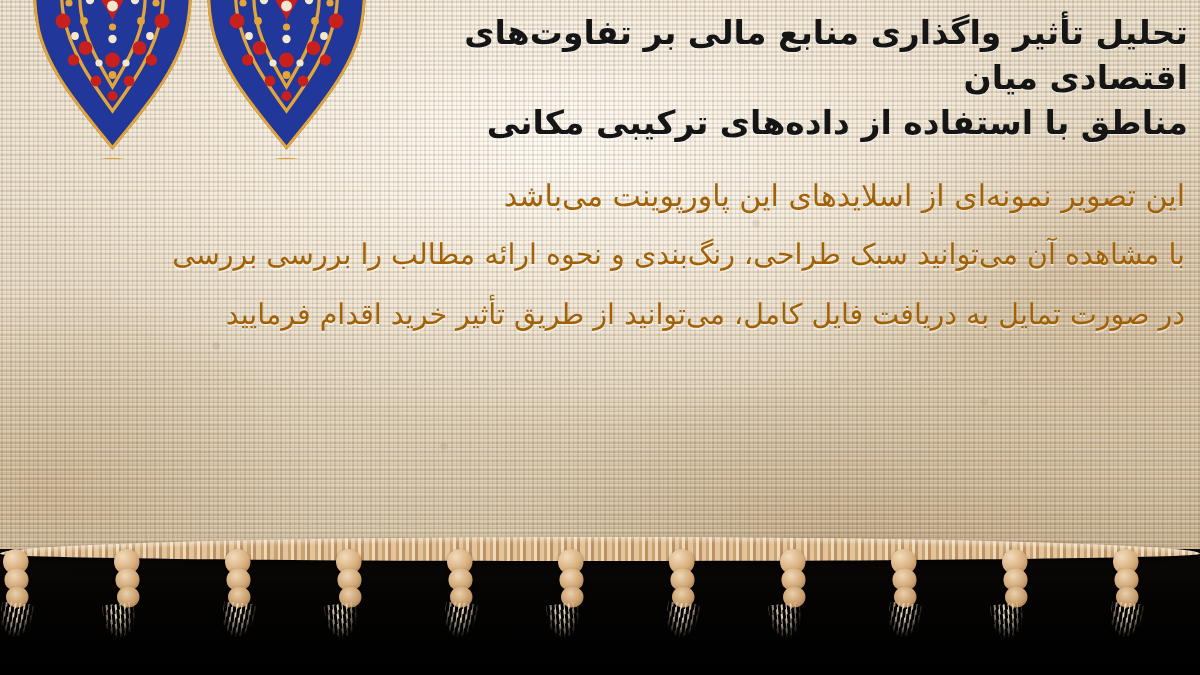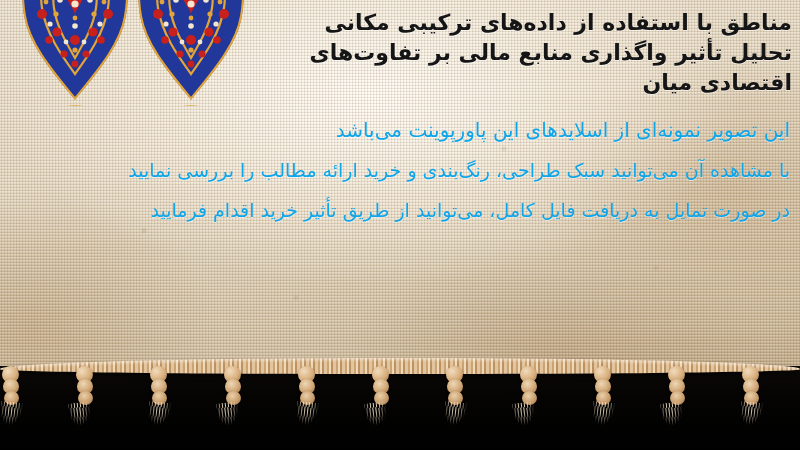--- a/index.html
+++ b/index.html
@@ -105,21 +105,21 @@
   .title-line{
     font-size:22px;line-height:30px;font-weight:700;color:#151515;
     letter-spacing:0px;
     text-shadow:0 1px 0 rgba(255,255,255,.55);
   }
   .body-block{
     position:absolute;right:10px;top:110px;width:780px;
     text-align:right;direction:rtl;
   }
   .body-line{
-    font-size:19px;line-height:40px;color:#0ea5e9;font-weight:400;
+    font-size:19px;line-height:40px;color:#a16207;font-weight:400;
     text-shadow:0 1px 0 rgba(255,255,255,.5);
   }
   .body-line.first{font-size:20px;}
 </style>
 </head>
 <body>
 
 <div id="slide">
 
   <div class="canvas-field"></div>
@@ -248,27 +248,27 @@
       <g transform="translate(0,2)">
         <path d="M59 130 c-13 0 -20 5 -20 12 0 8 9 13 20 13 11 0 20 -5 20 -13 0 -7 -7 -12 -20 -12z" fill="#21379a" stroke="#e2a53a" stroke-width="1.6"></path>
         <path d="M59 136 c-5 0 -8 3 -8 7 0 4 4 7 8 7 4 0 8 -3 8 -7 0 -4 -3 -7 -8 -7z" fill="#c8201c"></path>
         <circle cx="45" cy="142" r="2.6" fill="#c8201c"></circle>
         <circle cx="73" cy="142" r="2.6" fill="#c8201c"></circle>
       </g>
     </svg>
   </div>
 
   <div class="title-block">
+    <div class="title-line">تحلیل تأثیر واگذاری منابع مالی بر تفاوت‌های اقتصادی میان</div>
     <div class="title-line">مناطق با استفاده از داده‌های ترکیبی مکانی</div>
-    <div class="title-line">تحلیل تأثیر واگذاری منابع مالی بر تفاوت‌های اقتصادی میان</div>
   </div>
 
   <div class="body-block">
     <div class="body-line first">این تصویر نمونه‌ای از اسلایدهای این پاورپوینت می‌باشد</div>
-    <div class="body-line">با مشاهده آن می‌توانید سبک طراحی، رنگ‌بندی و خرید ارائه مطالب را بررسی نمایید</div>
+    <div class="body-line">با مشاهده آن می‌توانید سبک طراحی، رنگ‌بندی و نحوه ارائه مطالب را بررسی بررسی</div>
     <div class="body-line">در صورت تمایل به دریافت فایل کامل، می‌توانید از طریق تأثیر خرید اقدام فرمایید</div>
   </div>
 
   <div class="black-band"></div>
   <div class="selvedge"></div>
   <div class="fringe-row" id="fringe">
       <div class="tassel" style="left:-6px">
         <div class="knot"></div>
         <div class="knot2"></div>
         <div class="knot3"></div>

